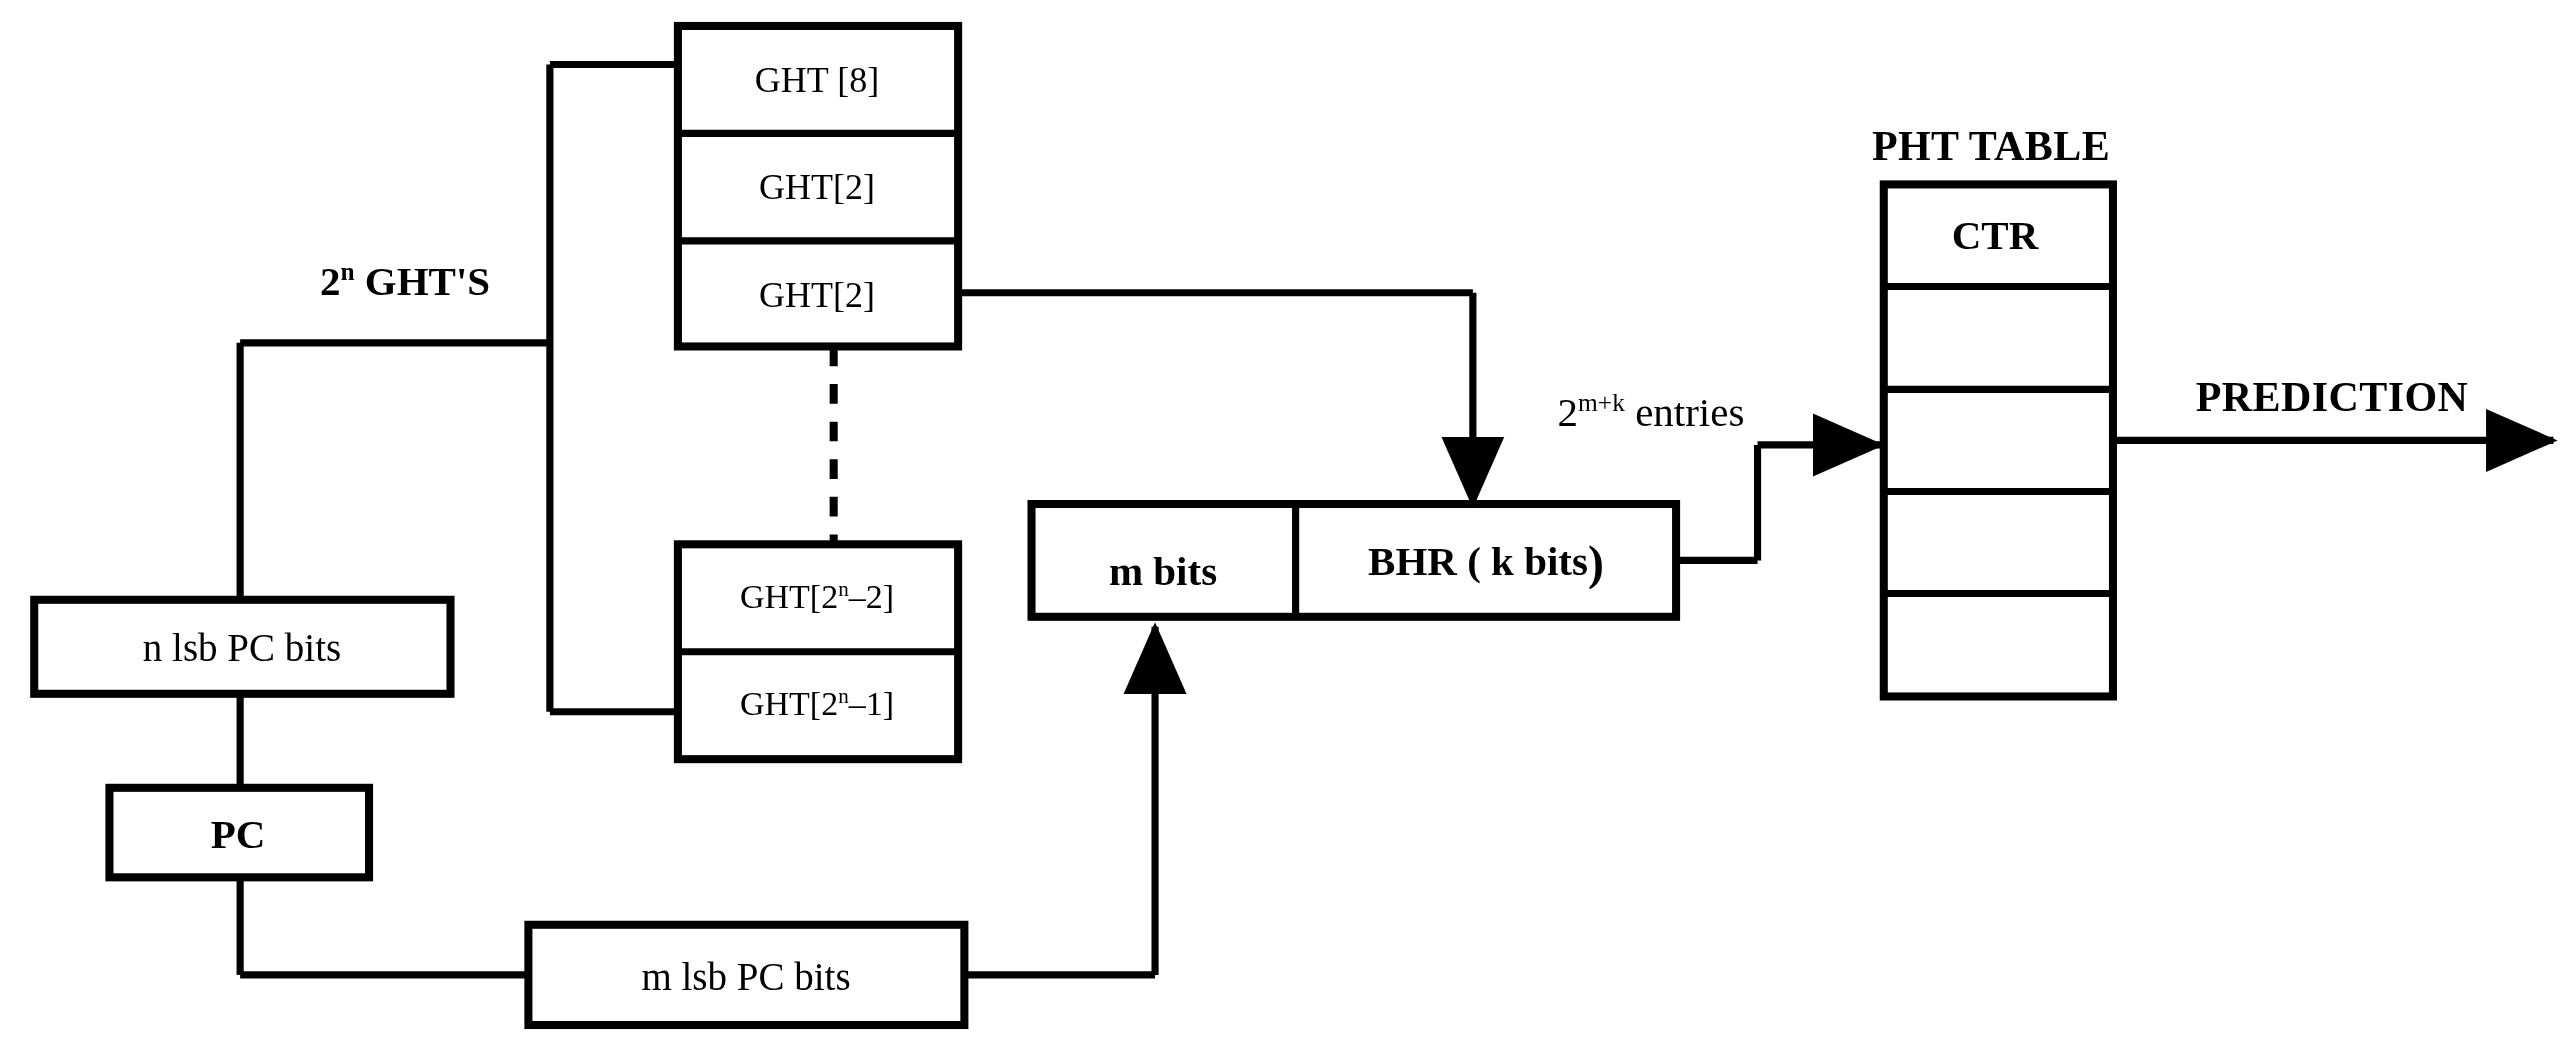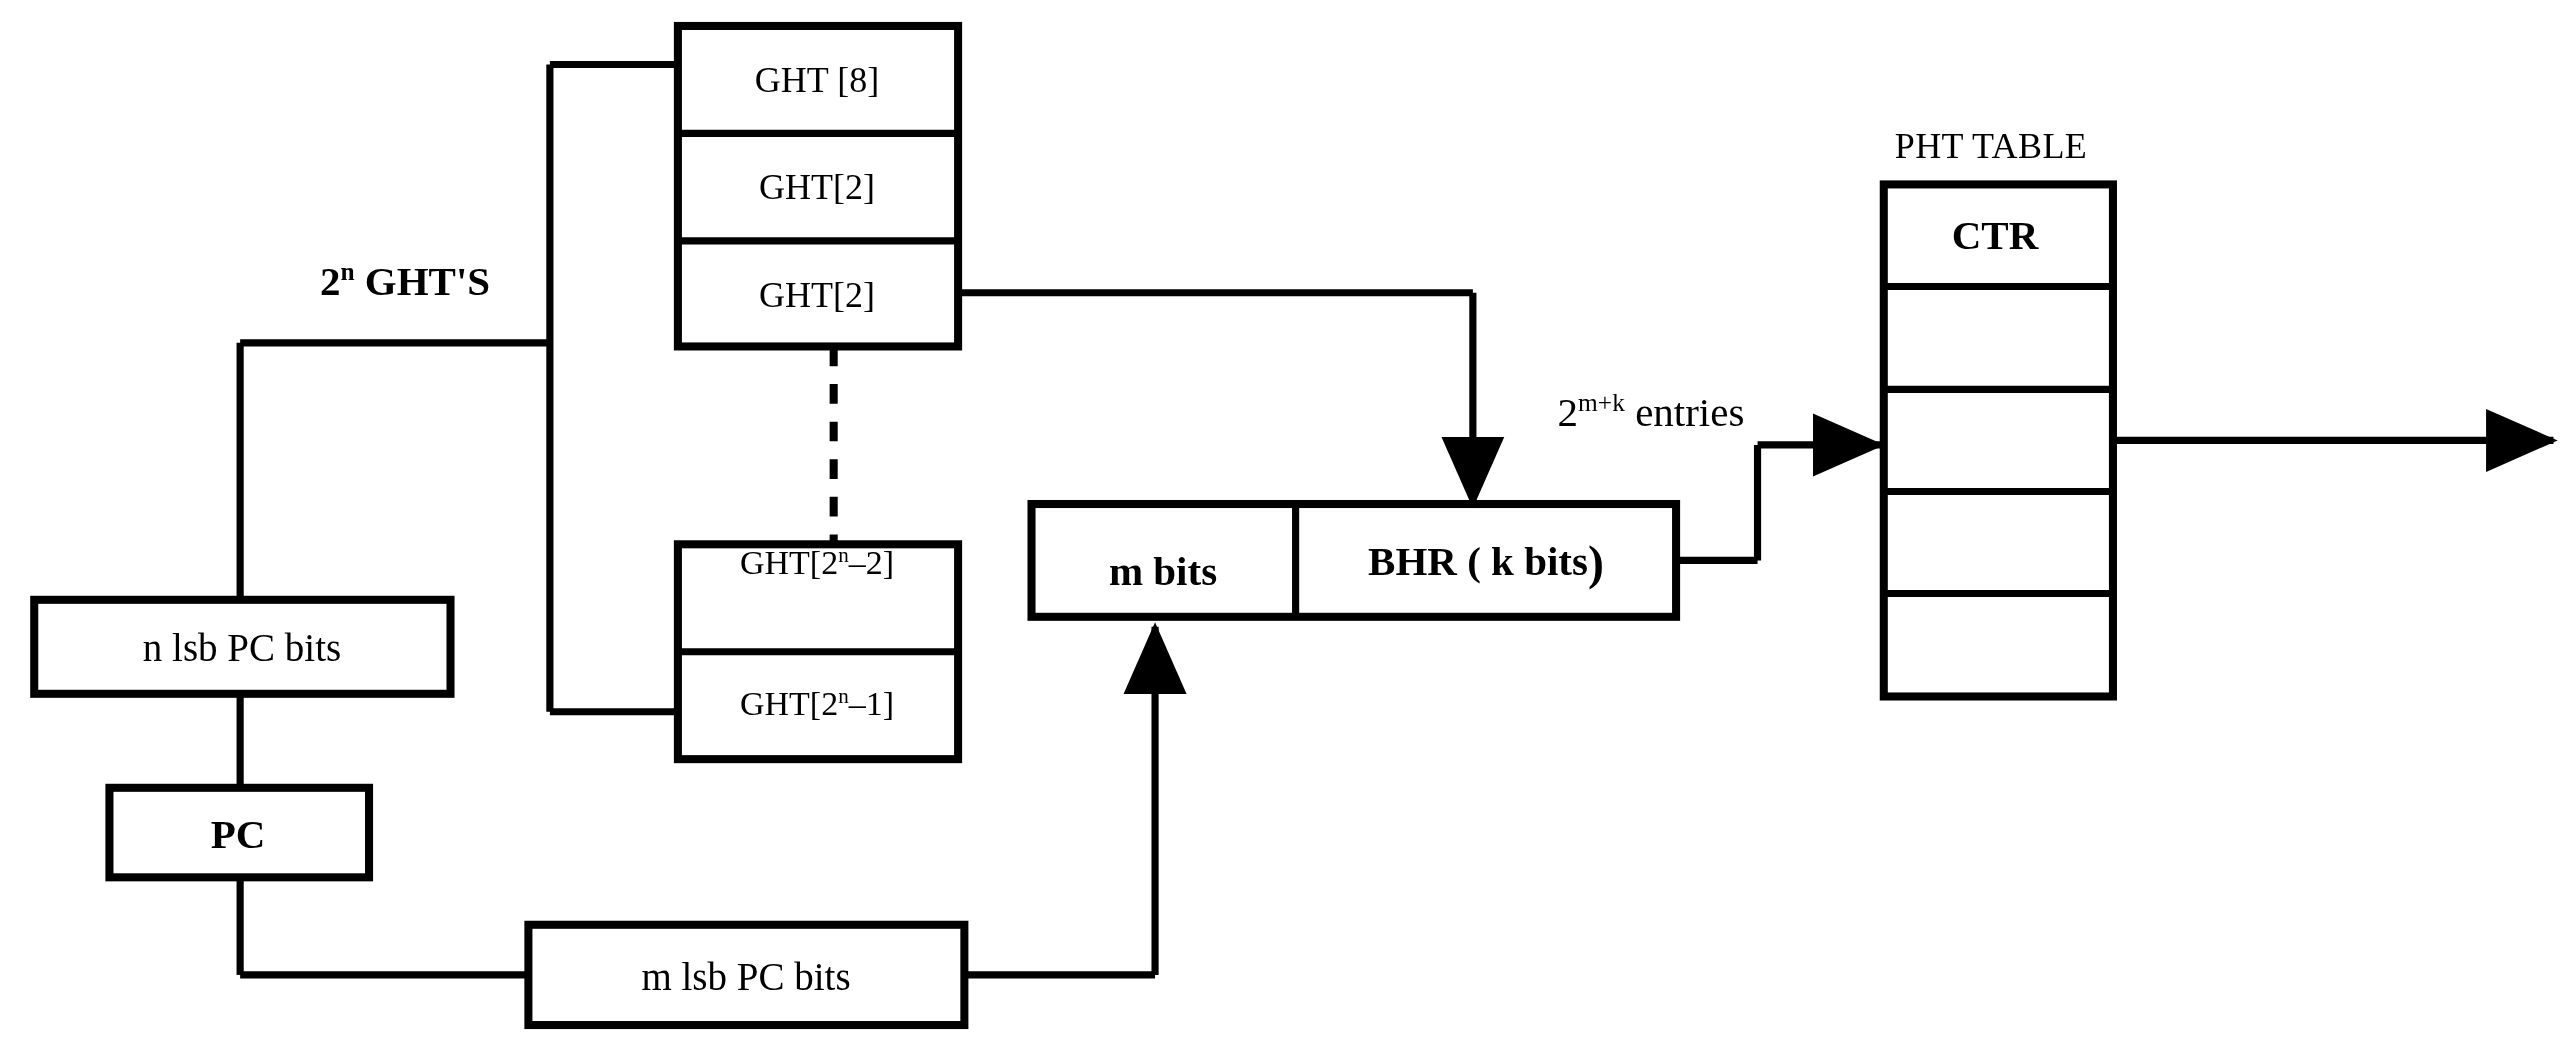--- a/index.html
+++ b/index.html
@@ -55,22 +55,22 @@
   }
   .annot {
     font-size: 41px;
     font-weight: 700;
   }
   .annot-reg {
     font-size: 41px;
     font-weight: 400;
   }
   .heading {
-    font-size: 36px;
-    font-weight: 400;
+    font-size: 42px;
+    font-weight: 700;
     letter-spacing: 0.4px;
   }
   .bigparen {
     font-size: 48px;
     font-weight: 700;
     line-height: 0;
     position: relative;
     top: 3.6px;
   }
   sup {
@@ -161,21 +161,21 @@
   </svg>
 
   <div class="lbl ctr annot" style="left:405px; top:281px;">
     <span>2</span><sup>n</sup><span>  GHT'S</span>
   </div>
 
   <div class="lbl ctr ght-text" style="left:817px; top:80px;">GHT [8]</div>
   <div class="lbl ctr ght-text" style="left:817px; top:187px;">GHT[2]</div>
   <div class="lbl ctr ght-text" style="left:817px; top:295px;">GHT[2]</div>
 
-  <div class="lbl ctr ght-text-sm" style="left:817px; top:563px;">
+  <div class="lbl ctr ght-text-sm" style="left:817px; top:597px;">
     <span>GHT[2</span><sup>n</sup><span>–2]</span>
   </div>
   <div class="lbl ctr ght-text-sm" style="left:817px; top:704px;">
     <span>GHT[2</span><sup>n</sup><span>–1]</span>
   </div>
 
   <div class="lbl ctr box-text" style="left:242px; top:647px;">n lsb PC bits</div>
 
   <div class="lbl ctr box-text-bold" style="left:238px; top:834px;">PC</div>
 
@@ -187,15 +187,16 @@
   </div>
 
   <div class="lbl ctr annot-reg" style="left:1651px; top:400px;margin-top:12px;">
     <span>2</span><sup>m+k</sup><span> entries</span>
   </div>
 
   <div class="lbl ctr heading" style="left:1991px; top:146px;">PHT TABLE</div>
 
   <div class="lbl ctr box-text-bold" style="left:1995px; top:235px;">CTR</div>
 
+  <div class="lbl ctr heading" style="left:2332px; top:397px;">PREDICTION</div>
 
 </div>
 
 
 </body></html>

